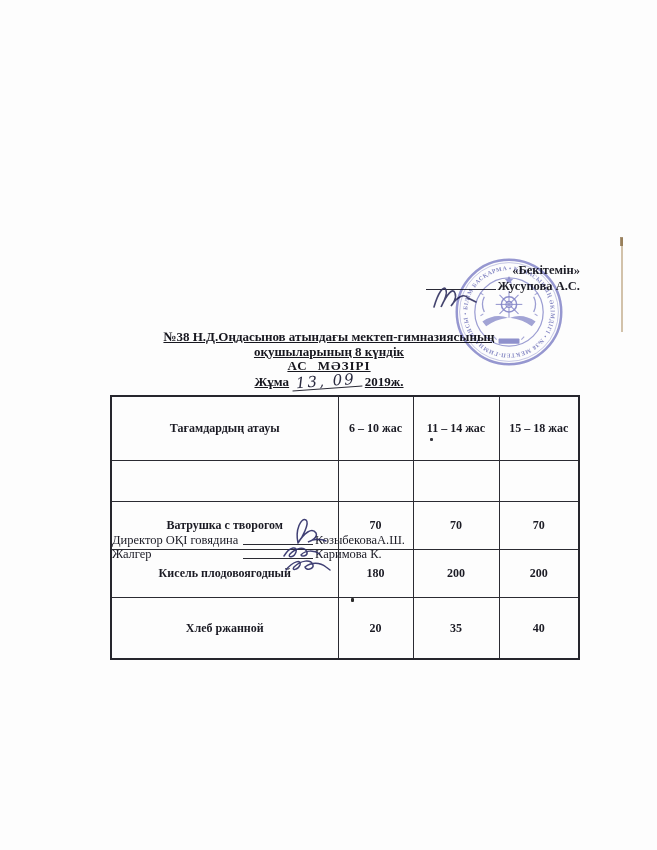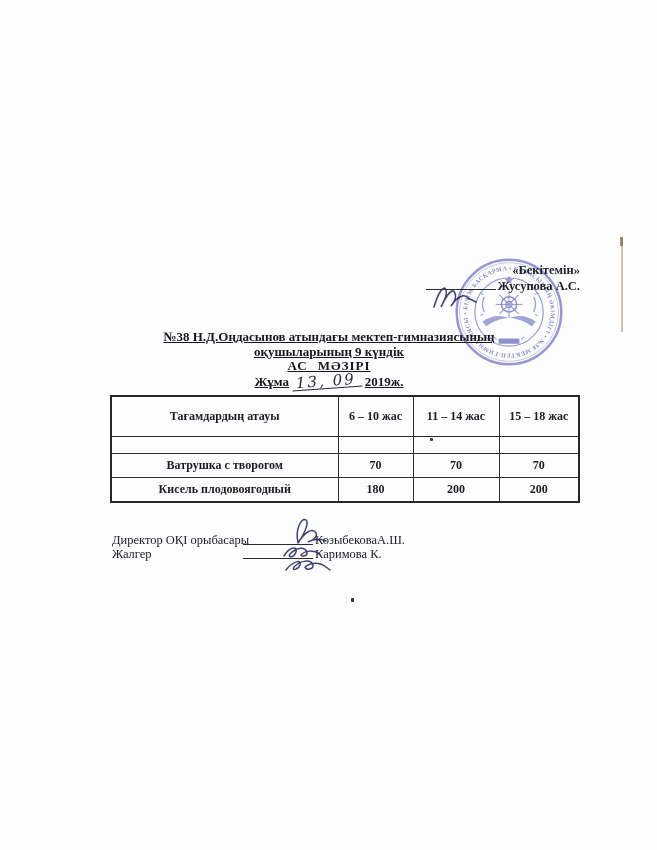--- a/index.html
+++ b/index.html
@@ -25,21 +25,21 @@
   .date-line{margin-top:1px;}
   .handwritten-date{
     display:inline-block;font-family:"DejaVu Serif",serif;font-style:italic;font-weight:500;
     font-size:15px;color:#2b2b40;transform:rotate(-4deg);letter-spacing:2px;
     border-bottom:1.3px solid #2a2a36;padding:0 6px 0 4px;margin:0 3px;line-height:13px;
   }
 
   
   table.menu{left:110px;top:395px;position:absolute;border-collapse:collapse;table-layout:fixed;width:468px;
     font-size:12px;font-weight:bold;color:#1b1b24;}
-  table.menu th,table.menu td{border:1.5px solid #2b2b32;text-align:center;padding:4px 2px;overflow:hidden;}
+  table.menu th,table.menu td{border:1.5px solid #2b2b32;text-align:center;padding:16px 2px;overflow:hidden;}
   table.menu{border:2px solid #26262d;}
   table.menu thead th{height:31px;}
   table.menu tr.r0 td{height:21px;vertical-align:top;padding-top:3px;}
   table.menu tr.r1 td{height:8px;}
   table.menu tr.r2 td{height:12px;}
   table.menu tr.r3 td{height:12px;}
   table.menu tr.r4 td{height:28px;vertical-align:middle;}
 
   
   .sig-block{left:112px;top:533px;width:330px;font-size:12.5px;color:#20202a;}
@@ -100,21 +100,21 @@
     <path d="M32,70 q13,-9 27,-4 q-14,2 -23,9 z" stroke="none" opacity="0.75"></path>
     <path d="M88,70 q-13,-9 -27,-4 q14,2 23,9 z" stroke="none" opacity="0.75"></path>
 
     <rect x="49" y="88" width="22" height="5.5" rx="1" stroke="none" opacity="0.9"></rect>
     <path d="M44,86 l3,3 M76,86 l-3,3" stroke-width="1.2" opacity="0.7"></path>
   </g>
 </svg>
 
 <div class="abs title-block">
   <div>№38 Н.Д.Оңдасынов атындағы  мектеп-гимназиясының</div>
-  <div>оқушыларының 9 күндік</div>
+  <div>оқушыларының 8 күндік</div>
   <div class="t3">АС МӘЗІРІ</div>
   <div class="date-line">
     <span>Жұма</span><span class="handwritten-date">13, 09</span><span>2019ж.</span>
   </div>
 </div>
 
 <table class="menu">
   <colgroup>
     <col style="width:227px">
       <col style="width:75px">
@@ -141,26 +141,32 @@
         <td>70</td>
         <td>70</td>
         <td>70</td>
       </tr>
       <tr class="r3">
         <td>Кисель плодовоягодный</td>
         <td>180</td>
         <td>200</td>
         <td>200</td>
       </tr>
+      <tr class="r4">
+        <td>Хлеб ржанной</td>
+        <td>20</td>
+        <td>35</td>
+        <td>40</td>
+      </tr>
     </tbody>
 </table>
 
 <div class="abs sig-block">
     <div class="sig-row">
-      <span class="sig-role">Директор ОҚІ  орыбасары</span>
+      <span class="sig-role">Директор ОҚІ  говядина</span>
       <span class="sig-line"></span>
       <span class="sig-name">КозыбековаА.Ш.</span>
     </div>
     <div class="sig-row">
       <span class="sig-role">Жалгер</span>
       <span class="sig-line"></span>
       <span class="sig-name">Каримова К.</span>
     </div>
   </div>
 

